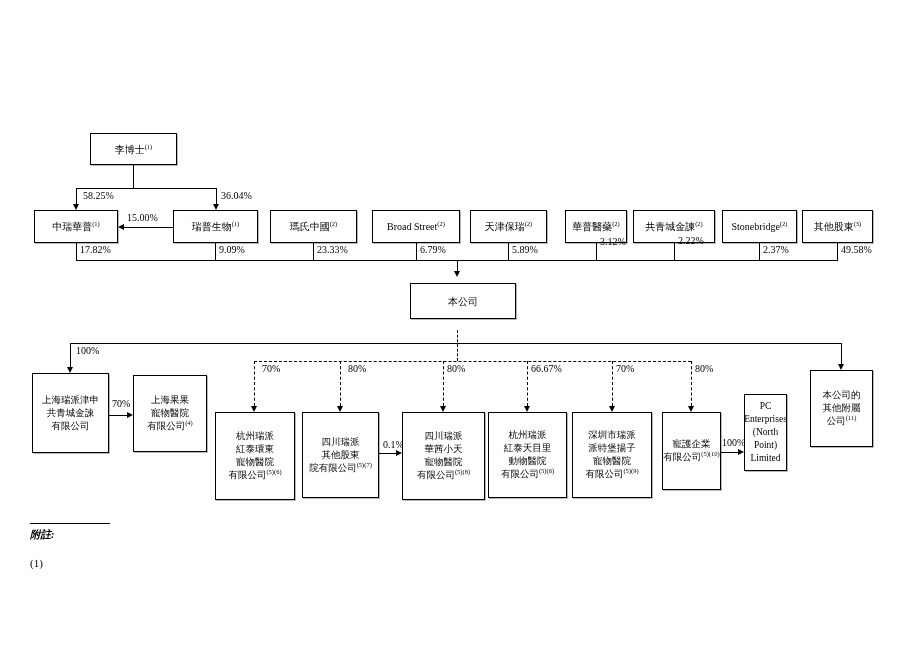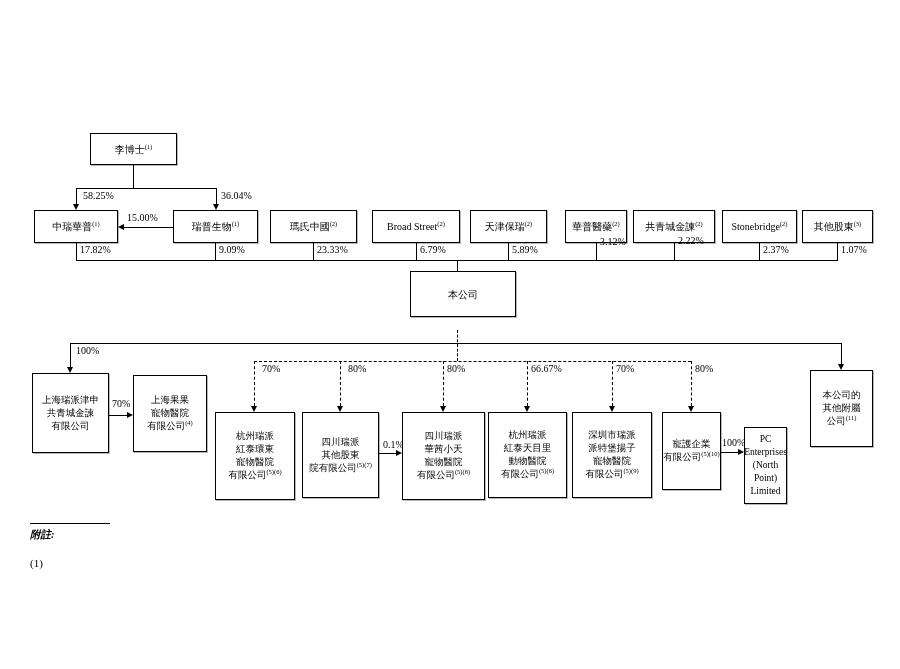--- a/index.html
+++ b/index.html
@@ -90,26 +90,26 @@
   <div class="hl" style="left:76px;top:260px;width:762px"></div>
 
   <div class="lbl" style="left:80px;top:244px">17.82%</div>
   <div class="lbl" style="left:219px;top:244px">9.09%</div>
   <div class="lbl" style="left:317px;top:244px">23.33%</div>
   <div class="lbl" style="left:420px;top:244px">6.79%</div>
   <div class="lbl" style="left:512px;top:244px">5.89%</div>
   <div class="lbl" style="left:600px;top:236px">3.12%</div>
   <div class="lbl" style="left:678px;top:235px">2.22%</div>
   <div class="lbl" style="left:763px;top:244px">2.37%</div>
-  <div class="lbl" style="left:841px;top:244px">1.07%</div>
+  <div class="lbl" style="left:841px;top:244px">49.58%</div>
 
   <div class="vl" style="left:457px;top:260px;height:11px"></div>
   <div class="ah d" style="left:453.5px;top:271px"></div>
 
-  <div class="box one" style="left:410px;top:271px;width:106px;height:46px">
+  <div class="box one" style="left:410px;top:283px;width:106px;height:36px">
     <div><span>本公司</span></div>
   </div>
 
   <div class="vl vd" style="left:457px;top:330px;height:31px"></div>
 
   <div class="hl" style="left:70px;top:343px;width:771px"></div>
   <div class="vl" style="left:70px;top:343px;height:24px"></div>
   <div class="ah d" style="left:66.5px;top:367px"></div>
   <div class="vl" style="left:841px;top:343px;height:21px"></div>
   <div class="ah d" style="left:837.5px;top:364px"></div>
@@ -182,21 +182,21 @@
     <div>寵物醫院</div>
     <div><span>有限公司</span><sup>(5)(9)</sup></div>
   </div>
   <div class="box" style="left:662px;top:412px;width:59px;height:78px">
     <div>寵護企業</div>
     <div><span>有限公司</span><sup>(5)(10)</sup></div>
   </div>
   <div class="hl" style="left:721px;top:452px;width:17px"></div>
   <div class="ah r" style="left:738px;top:448.5px"></div>
   <div class="lbl" style="left:722px;top:437px">100%</div>
-  <div class="box" style="left:744px;top:427px;width:43px;height:77px">
+  <div class="box" style="left:744px;top:394px;width:43px;height:77px">
     <div>PC</div>
     <div>Enterprises</div>
     <div>(North Point)</div>
     <div>Limited</div>
   </div>
   <div class="box" style="left:810px;top:370px;width:63px;height:77px">
     <div>本公司的</div>
     <div>其他附屬</div>
     <div><span>公司</span><sup>(11)</sup></div>
   </div>

